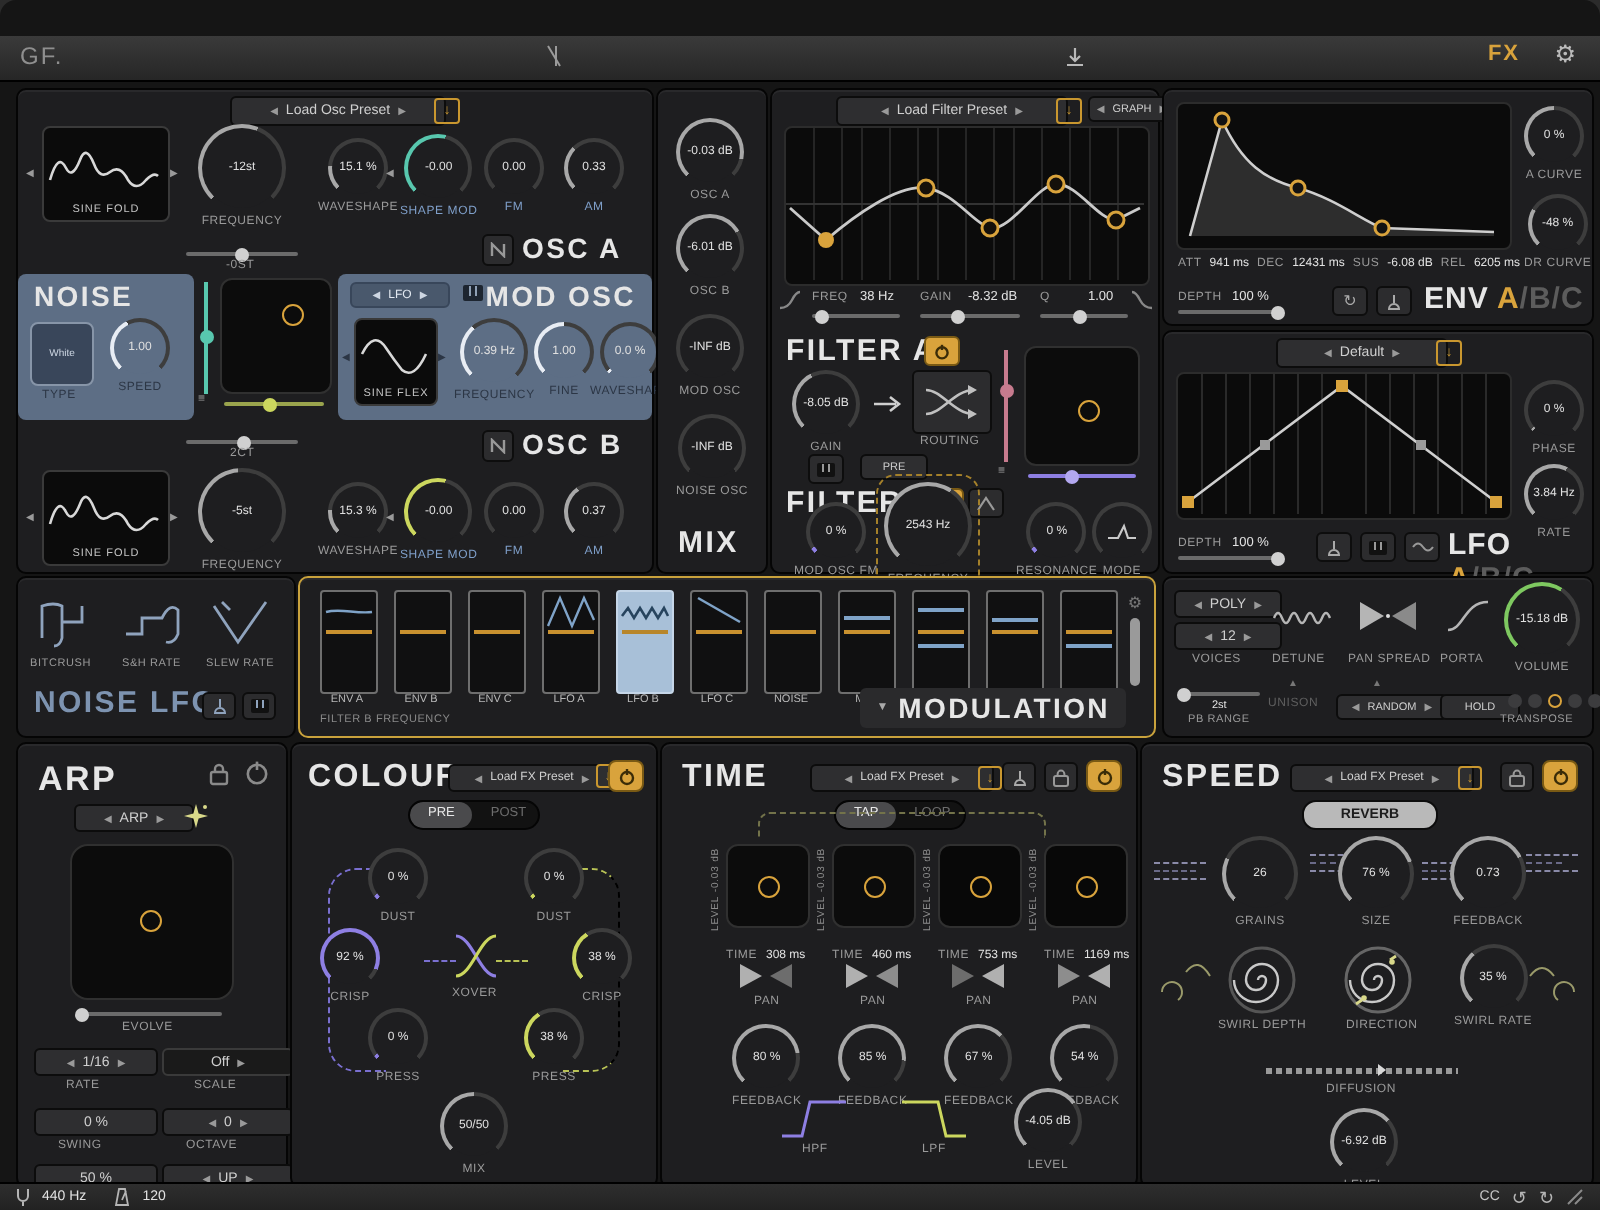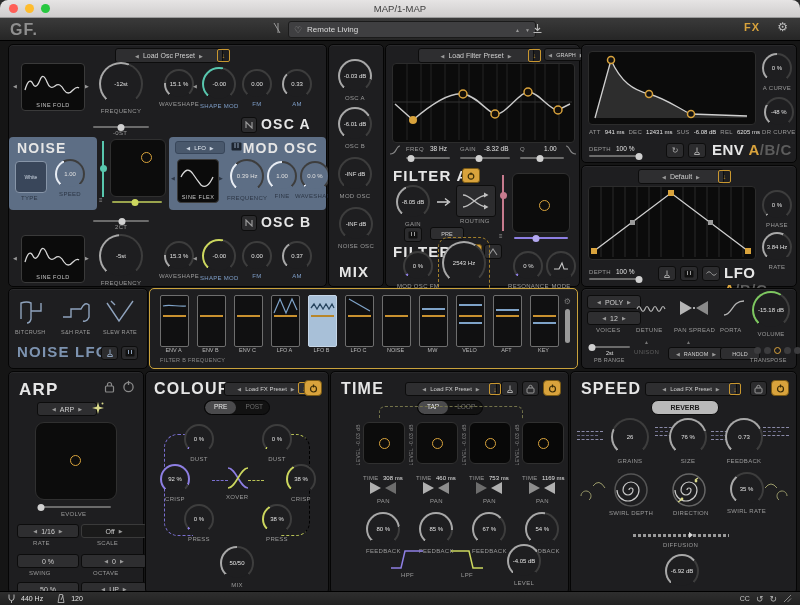--- a/index.html
+++ b/index.html
@@ -5,21 +5,21 @@
   html,body{margin:0;padding:0;background:#2b2b2b;font-family:"Liberation Sans",sans-serif;}
   #win{position:relative;width:800px;height:605px;background:#151515;overflow:hidden;border-radius:8px 8px 0 0;}
   
   .titlebar{position:absolute;top:0;left:0;right:0;height:17px;background:linear-gradient(#e6e4e4,#cfcdcd);border-bottom:1px solid #9a9a9a;display:flex;align-items:center;justify-content:center;}
   .titlebar .t{font-size:9.5px;color:#3d3d3d;}
   .lights{position:absolute;left:9px;top:4px;display:flex;gap:7px;}
   .lights i{width:9px;height:9px;border-radius:50%;display:block;}
   .lr{background:#ff5f57}.ly{background:#febc2e}.lg{background:#28c840}
   
   .phead{position:absolute;top:18px;left:0;right:0;height:22px;background:linear-gradient(#3a3a3a,#262626);border-bottom:1px solid #000;}
-  .logo{position:absolute;left:10px;top:3px;font-size:16px;font-weight:bold;color:#8f8f8f;letter-spacing:1px;}
+  .logo{position:absolute;left:10px;top:3px;font-size:12px;font-weight:normal;color:#8f8f8f;letter-spacing:1px;}
   .pbar{position:absolute;left:288px;top:3px;width:236px;height:15px;background:#3f3f41;border:1px solid #1b1b1b;border-radius:3px;display:flex;align-items:center;padding:0 5px;gap:5px;}
   .pbar .nm{font-size:8px;color:#ddd;flex:1;}
   .fx{position:absolute;right:40px;top:3px;font-size:11px;font-weight:bold;color:#d9a33c;letter-spacing:1px;}
   .hgear{position:absolute;right:12px;top:2px;font-size:12px;color:#bbb;}
   .pencil{position:absolute;left:272px;top:4px;width:10px;height:12px;}
   
   .p{position:absolute;background:#1e1e20;border:1px solid #050505;border-radius:5px;box-shadow:inset 0 1px 0 rgba(255,255,255,.05);}
   .slate{background:#5d6e85;border-radius:4px;position:absolute;}
   .abs{position:absolute;}
   .lbl{font-size:6px;color:#9a9a9a;letter-spacing:.3px;text-transform:uppercase;white-space:nowrap;}
@@ -58,42 +58,28 @@
   .dashv{position:absolute;border:1px dashed;border-right:none;border-radius:14px 0 0 14px;}
   .dashh{position:absolute;border-top:1px dashed;}
   .statusbar{position:absolute;left:0;right:0;bottom:0;height:13px;background:linear-gradient(#2e2e2e,#222);border-top:1px solid #000;display:flex;align-items:center;padding:0 8px;gap:6px;}
   svg{display:block;}
 </style>
 </head>
 <body>
 
 <div id="win">
 
-  <div class="titlebar">
-    <div class="lights">
-      <i class="lr"></i>
-      <i class="ly"></i>
-      <i class="lg"></i>
-    </div>
-    <span class="t">MAP/1-MAP</span>
-  </div>
 
   <div class="phead">
     <span class="logo">GF.</span>
     <span class="pencil">
       <svg width="10" height="12" viewBox="0 0 10 12">
           <path d="M2 1 L8 11 M6 1 L6 11" stroke="#9a9a9a" stroke-width="1" fill="none"></path>
         </svg>
     </span>
-    <div class="pbar">
-      <span class="ic i-heart tiny" style="position:static;font-size:9px"></span>
-      <span class="nm">Remote Living</span>
-      <span class="ic i-up t5" style="position:static"></span>
-      <span class="ic i-down t5" style="position:static"></span>
-    </div>
     <span class="abs" style="left:532px;top:5px">
       <svg width="11" height="11" viewBox="0 0 11 11">
           <path d="M5.5 1 v6 M3 5 l2.5 2.5 L8 5 M1.5 9.5 h8" stroke="#b9b9b9" stroke-width="1.1" fill="none"></path>
         </svg>
     </span>
     <span class="fx">FX</span>
     <span class="hgear i-gear" style="position:absolute"></span>
   </div>
 
   <div class="p" style="left:8px;top:44px;width:317px;height:241px">
@@ -668,20 +654,24 @@
         <div class="bline" style="top:13px"></div>
       </div>
     <div class="mcap" style="left:343px;top:58px">AFT</div>
     <div class="mslot" style="left:380px;top:6px">
         <div class="zline"></div>
         <div class="bline" style="top:26px"></div>
       </div>
     <div class="mcap" style="left:380px;top:58px">KEY</div>
 
     <div class="abs lbl" style="left:10px;top:68px;font-size:5.5px;color:#8a8a8a">FILTER B FREQUENCY</div>
+    <div class="abs" style="right:14px;bottom:4px;display:flex;align-items:center;gap:5px;background:#2a2a2c;border-radius:3px;padding:2px 8px">
+      <span class="i-down" style="font-size:6px;color:#aaa"></span>
+      <span class="ttl" style="font-size:14px">MODULATION</span>
+    </div>
     <span class="ic i-gear" style="right:6px;top:8px;left:auto;position:absolute;font-size:8px;color:#777"></span>
     <div class="abs" style="right:7px;top:20px;width:5px;height:34px;background:#9a9a9a;border-radius:3px"></div>
   </div>
 
   <div class="p" style="left:581px;top:288px;width:214px;height:79px">
     <div class="pill" style="left:5px;top:6px;width:42px;height:12px">
       <span class="ic i-left t5" style="position:static"></span>
       <span>POLY</span>
       <span class="ic i-right t5" style="position:static"></span>
     </div>

